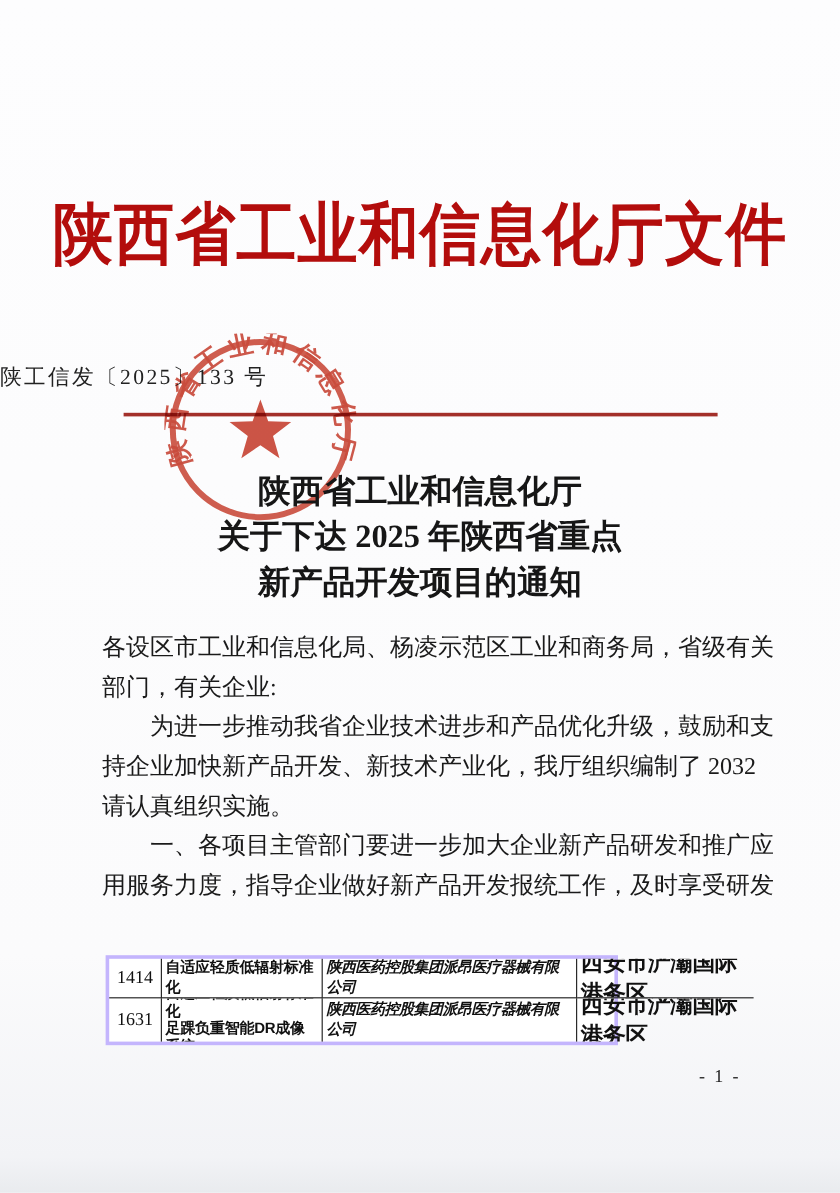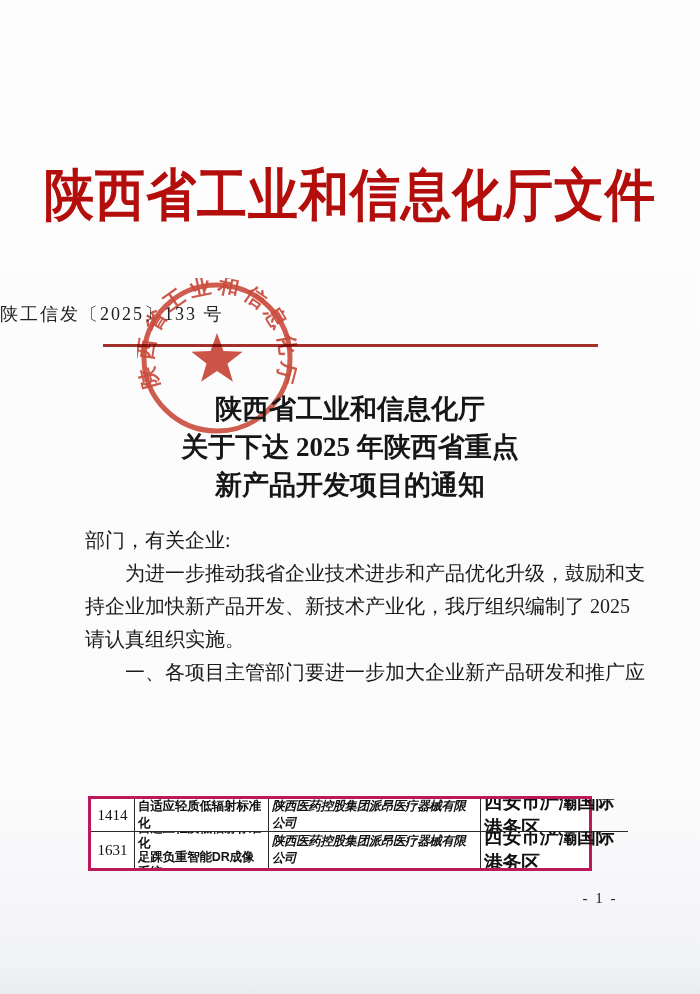--- a/index.html
+++ b/index.html
@@ -32,22 +32,22 @@
     position:absolute;top:390px;left:0;width:700px;text-align:center;
     font-size:27px;font-weight:800;line-height:38px;color:#161616;
   }
   .bodytext{
     position:absolute;top:524px;left:85px;width:534px;
     font-size:20px;line-height:33px;color:#1a1a1a;white-space:nowrap;
   }
   .bodytext .ln{height:33px;}
   .bodytext .indent{padding-left:40px;}
   .ptable{
-    position:absolute;top:796px;left:88px;width:504px;box-sizing:border-box;
-    border:3px solid #be185d;background:#fff;
+    position:absolute;top:796px;left:88px;width:427px;box-sizing:border-box;
+    border:3px solid #c4b5fd;background:#fff;
     display:grid;grid-template-columns:44px 134px 212px 147px;
     grid-template-rows:33px 36px;
     font-family:"Liberation Sans","DejaVu Sans",sans-serif;
   }
   .cell{
     box-sizing:border-box;display:flex;align-items:center;justify-content:flex-start;
     border-right:1.5px solid #2a2a2a;border-bottom:1.5px solid #2a2a2a;
     padding:1px 3px;font-weight:700;color:#111;overflow:hidden;
   }
   .cell.last{border-right:none;}
@@ -86,25 +86,27 @@
     </svg>
   </div>
 
   <div class="heading">
     <div>陕西省工业和信息化厅</div>
     <div>关于下达 2025 年陕西省重点</div>
     <div>新产品开发项目的通知</div>
   </div>
 
   <div class="bodytext">
+    <div class="ln">各设区市工业和信息化局、杨凌示范区工业和商务局，省级有关</div>
     <div class="ln">部门，有关企业:</div>
     <div class="ln indent">为进一步推动我省企业技术进步和产品优化升级，鼓励和支</div>
-    <div class="ln">持企业加快新产品开发、新技术产业化，我厅组织编制了 2025</div>
+    <div class="ln">持企业加快新产品开发、新技术产业化，我厅组织编制了 2032</div>
     <div class="ln">请认真组织实施。</div>
     <div class="ln indent">一、各项目主管部门要进一步加大企业新产品研发和推广应</div>
+    <div class="ln">用服务力度，指导企业做好新产品开发报统工作，及时享受研发</div>
   </div>
 
   <div class="ptable">
 
     <div class="cell num">1414</div>
     <div class="cell name">自适应轻质低辐射标准化</div>
     <div class="cell company">陕西医药控股集团派昂医疗器械有限公司</div>
     <div class="cell district last">西安市浐灞国际港务区</div>
 
     <div class="cell num botrow">1631</div>

